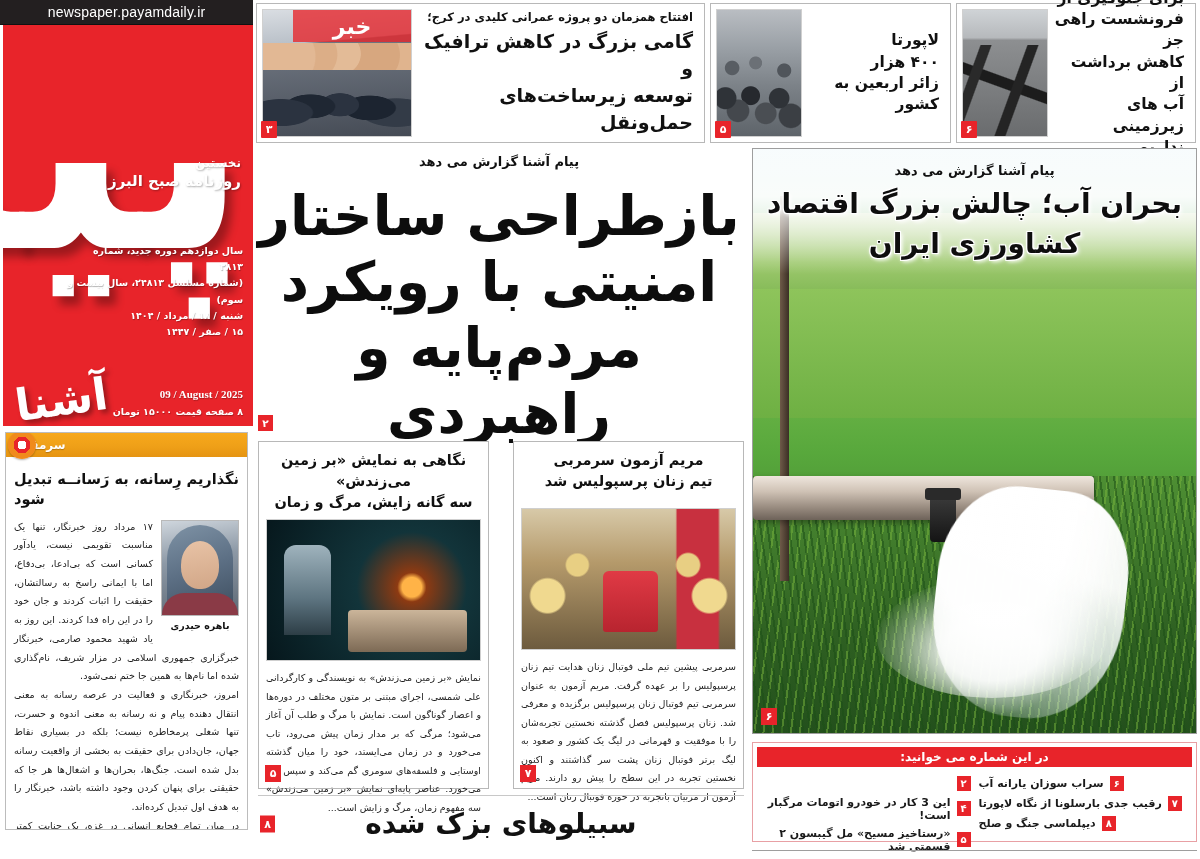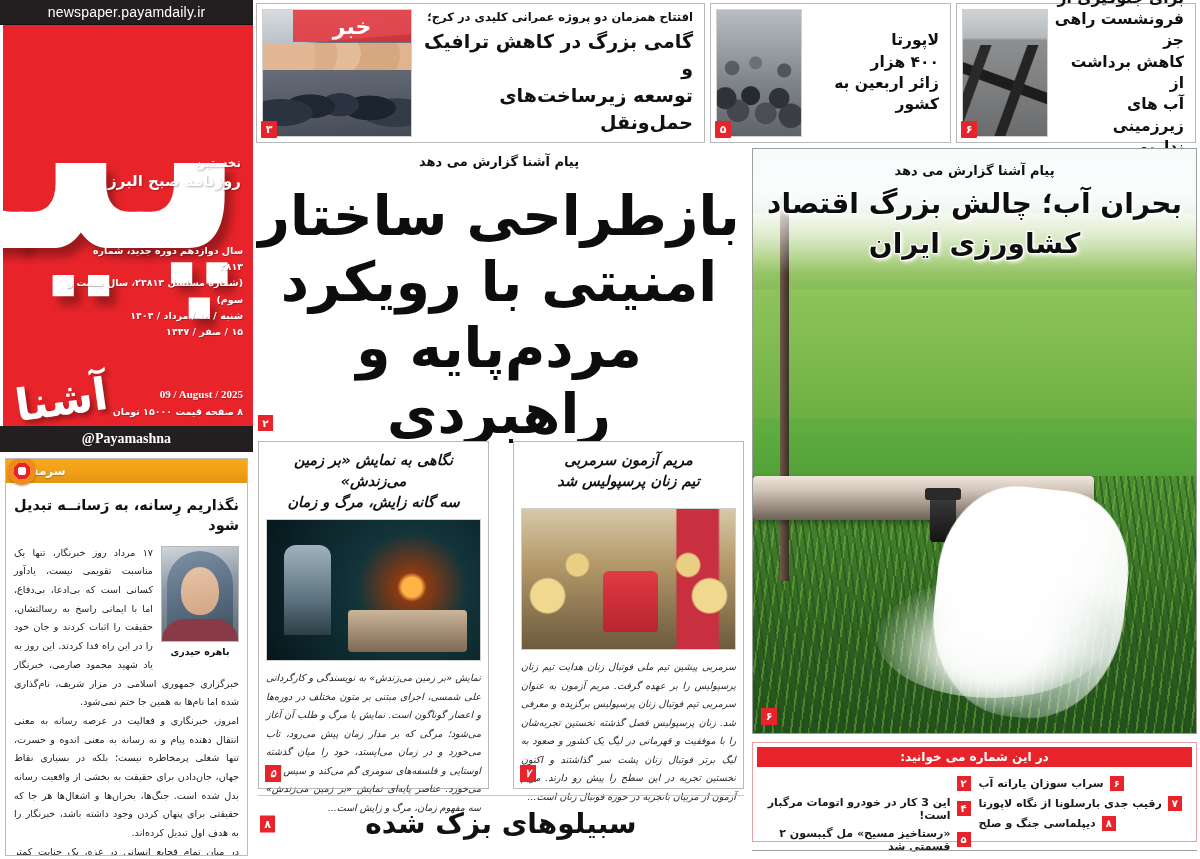--- a/index.html
+++ b/index.html
@@ -78,21 +78,21 @@
     color: #fff; font-size: 12px; font-weight: 700; direction: rtl;
     margin-right: auto; text-shadow: 0 1px 1px rgba(0,0,0,.25);
   }
   .eye-icon {
     position: absolute; left: 2px; top: -2px; width: 28px; height: 28px;
     border-radius: 50%;
     background: radial-gradient(circle at 50% 50%, #fff 0 22%, #e8242a 22% 42%, #f08a1c 42% 100%);
     box-shadow: 0 1px 2px rgba(0,0,0,.3);
   }
   .edit-title {
-    direction: rtl; text-align: right; font-weight: 700;
+    direction: rtl; text-align: left; font-weight: 700;
     font-size: 14.5px; padding: 12px 8px 8px; color: #111; line-height: 1.4;
   }
   .edit-body { padding: 0 8px 8px; direction: rtl; }
   .author-block { float: right; width: 78px; margin: 2px 0 4px 8px; text-align: center; }
   .author-photo {
     width: 78px; height: 96px;
     background: linear-gradient(170deg,#cfd6dd 0%, #8d99a6 40%, #5d6874 100%);
     position: relative; overflow: hidden; border: 1px solid #b9b9b9;
   }
   .author-photo .scarf {
@@ -213,21 +213,21 @@
   .lead-page {
     position: absolute; left: 2px; bottom: 4px;
     width: 15px; height: 16px; background: #e8242a; color: #fff;
     font-size: 10.5px; font-weight: 700;
     display: flex; align-items: center; justify-content: center;
   }
 
   
   .mid-boxes {
     position: absolute; left: 258px; top: 441px; width: 486px; height: 348px;
-    display: flex; flex-direction: row-reverse; gap: 24px; font-style: italic;
+    display: flex; flex-direction: row-reverse; gap: 24px;
   }
   .art-box {
     width: 240px; border: 1px solid #b8b8b8; background: #fff;
     position: relative; padding: 8px 7px 7px; direction: rtl;
   }
   .art-title {
     text-align: center; font-weight: 700; font-size: 14.5px; line-height: 1.45;
     color: #111; min-height: 52px;
   }
   .art-photo {
@@ -404,23 +404,20 @@
       <div class="issue-info">
         <div>سال دوازدهم دوره جدید، شماره ۲۸۱۳</div>
         <div>(شماره مسلسل ۲۴۸۱۳، سال بیست و سوم)</div>
         <div>شنبه / ۱۸ / مرداد / ۱۴۰۴</div>
         <div>۱۵ / صفر / ۱۴۴۷</div>
         <div class="en">09 / August / 2025</div>
         <div>۸ صفحه قیمت ۱۵۰۰۰ تومان</div>
       </div>
     </div>
 
-    <div class="handle-bar">
-      <span>@Payamashna</span>
-    </div>
 
     <div class="editorial">
       <div class="edit-head">
         <span class="eye-icon"></span>
         <span class="edit-head-label">سرمقاله</span>
       </div>
       <div class="edit-title">نگذاریم رِسانه، به رَسانــه تبدیل شود</div>
       <div class="edit-body">
         <div class="author-block">
           <div class="author-photo">

